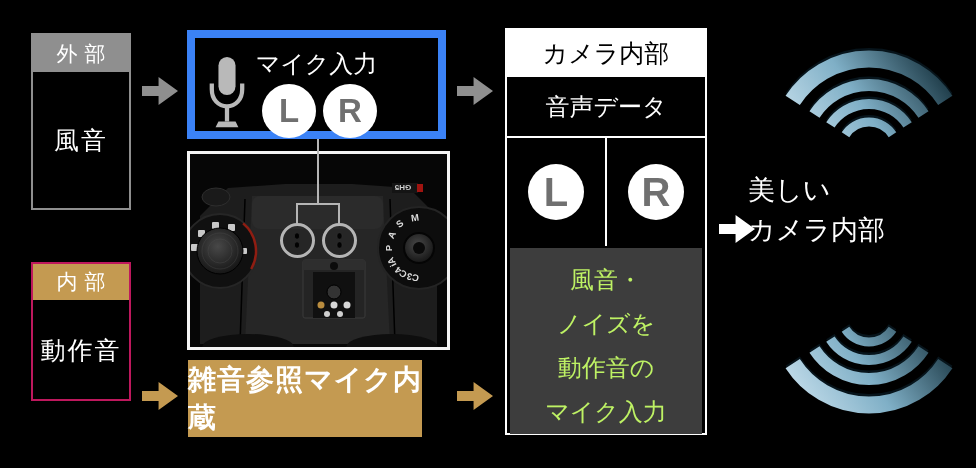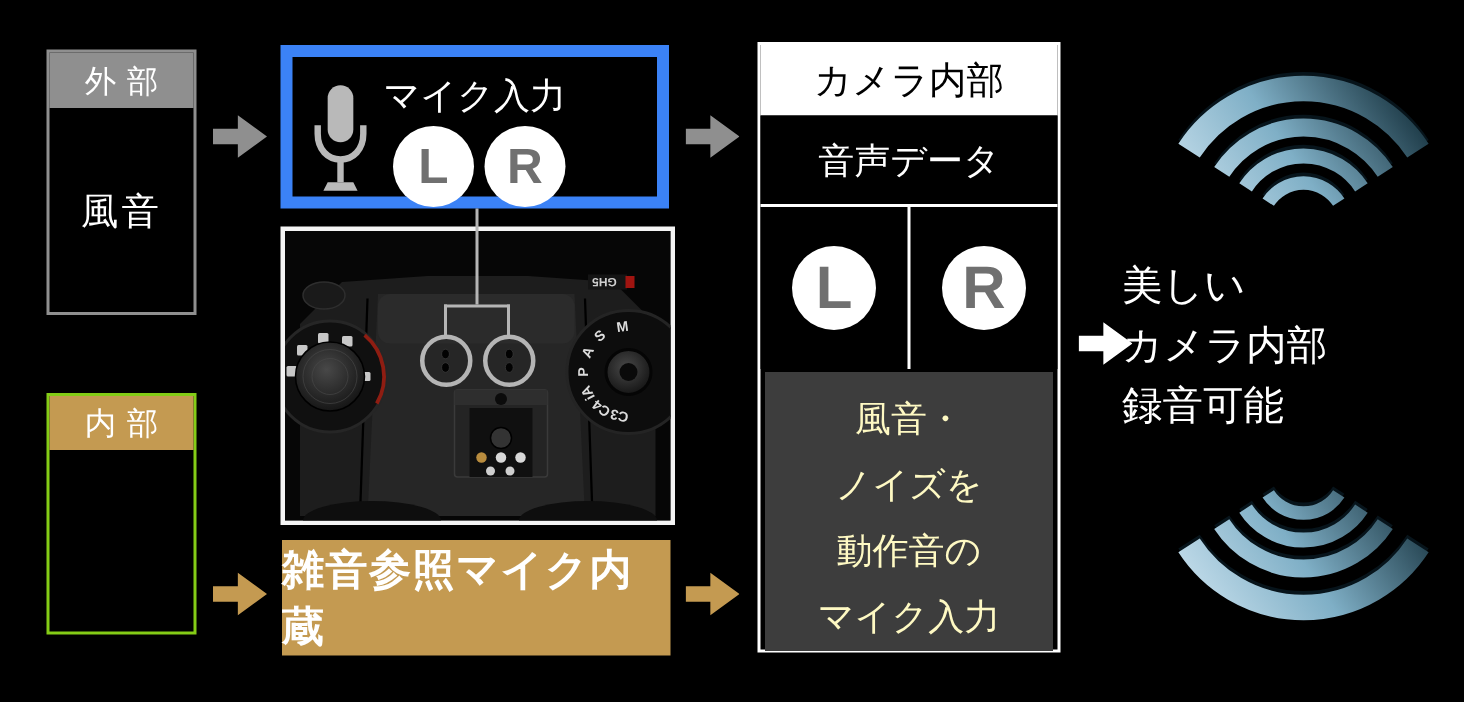--- a/index.html
+++ b/index.html
@@ -12,21 +12,21 @@
   .src-box .hdr{
     height:37px;display:flex;align-items:center;justify-content:center;
     font-size:21px;color:#fff;letter-spacing:7px;text-indent:7px;
   }
   .src-box .bdy{
     position:absolute;top:37px;left:0;right:0;bottom:0;
     display:flex;align-items:center;justify-content:center;font-size:25px;letter-spacing:2px;
   }
   #ext-box{left:31px;top:33px;height:177px;border:2px solid #8f8f8f;}
   #ext-box .hdr{background:#8f8f8f;}
-  #int-box{left:31px;top:262px;height:161px;border:2px solid #84cc16;}
+  #int-box{left:31px;top:262px;height:139px;border:2px solid #be185d;}
   #int-box .hdr{background:#c49a51;height:36px;}
   
   .arrow{
     position:absolute;width:36px;height:30px;
     clip-path:polygon(0 33%,46% 33%,46% 3%,100% 50%,46% 97%,46% 67%,0 67%);
   }
   .arrow.gray{background:#8f8f8f;}
   .arrow.gold{background:#c49a51;}
   .arrow.white{background:#ffffff;}
   
@@ -52,21 +52,21 @@
     box-sizing:border-box;border:3px solid #f4f4f4;background:#050505;
   }
   
   .conn{position:absolute;background:#b5b5b5;z-index:6;}
   .mic-ring{
     position:absolute;width:35px;height:35px;border-radius:50%;
     border:3px solid #b5b5b5;box-sizing:border-box;z-index:6;background:transparent;
   }
   
   #noise-box{
-    position:absolute;left:188px;top:360px;width:259px;height:77px;background:#c49a51;
+    position:absolute;left:188px;top:360px;width:234px;height:77px;background:#c49a51;
     display:flex;align-items:center;justify-content:center;
     font-size:28px;font-weight:700;color:#fff;letter-spacing:1px;
   }
   
   #panel{
     position:absolute;left:505px;top:28px;width:202px;height:407px;
     box-sizing:border-box;border:2px solid #fff;background:#000;
     display:flex;flex-direction:column;
   }
   #panel-header{
@@ -75,21 +75,21 @@
   }
   #panel-audio{
     flex:0 0 59px;border-bottom:2px solid #fff;
     display:flex;align-items:center;justify-content:center;font-size:24px;color:#fff;background:#000;font-family:Liberation Serif, serif;
   }
   #panel-lr{flex:0 0 108px;display:flex;background:#000;}
   #panel-lr .half{flex:1;display:flex;align-items:center;justify-content:center;}
   #panel-lr .half.right{border-left:2px solid #fff;}
   #panel-lr .chan{position:static;width:56px;height:56px;font-size:40px;}
   #panel-cancel{
-    flex:1;margin:2px 3px 3px 3px;background:#3d3d3d;color:#fef9c3;
+    flex:1;margin:2px 3px 3px 3px;background:#3d3d3d;color:#bef264;
     font-size:24px;line-height:44px;text-align:center;padding-top:10px;box-sizing:border-box;
   }
   
   #result-text{
     position:absolute;left:748px;top:170px;width:220px;text-align:left;
     font-size:27px;line-height:40px;color:#fff;
   }
   .wave{position:absolute;width:178px;height:132px;}
   #wave-top{left:781px;top:20px;}
   #wave-bottom{left:781px;top:310px;}
@@ -99,20 +99,21 @@
 
 <div id="stage">
 
   <div class="src-box" id="ext-box">
     <div class="hdr">外部</div>
     <div class="bdy">風音</div>
   </div>
 
   <div class="src-box" id="int-box">
     <div class="hdr">内部</div>
+    <div class="bdy">動作音</div>
   </div>
 
   <div class="arrow gray" style="left:142px;top:76px;"></div>
   <div class="arrow gray" style="left:457px;top:76px;"></div>
   <div class="arrow gold" style="left:142px;top:381px;"></div>
   <div class="arrow gold" style="left:457px;top:381px;"></div>
   <div class="arrow white" style="left:719px;top:214px;"></div>
 
   <div id="mic-box">
     <div class="title">マイク入力</div>
@@ -227,21 +228,20 @@
       <div>風音・</div>
       <div>ノイズを</div>
       <div>動作音の</div>
       <div>マイク入力</div>
     </div>
   </div>
 
   <div id="result-text">
     <div>美しい</div>
     <div>カメラ内部</div>
-    <div>録音可能</div>
   </div>
 
   <svg id="wave-top" class="wave" viewBox="0 0 178 132">
     <defs>
       <linearGradient id="wgrad-t" gradientUnits="userSpaceOnUse" x1="20" y1="125" x2="155" y2="35">
         <stop offset="0" stop-color="#c2dcea"></stop>
         <stop offset="0.45" stop-color="#7fafc6"></stop>
         <stop offset="1" stop-color="#17333f"></stop>
       </linearGradient>
     </defs>

